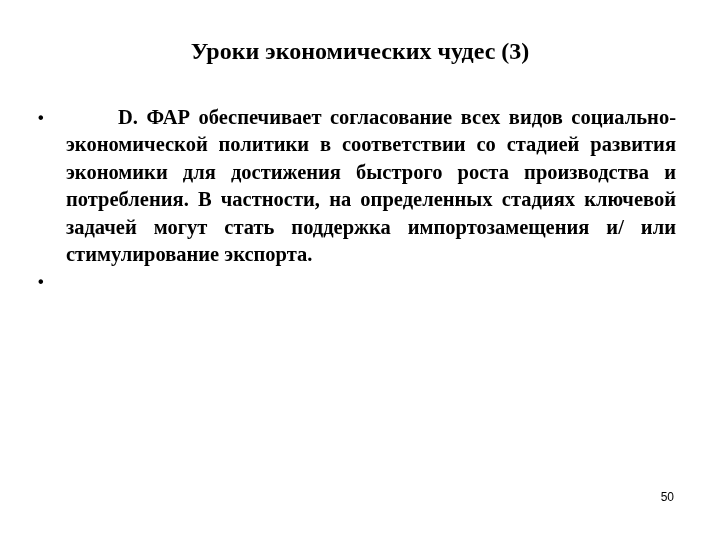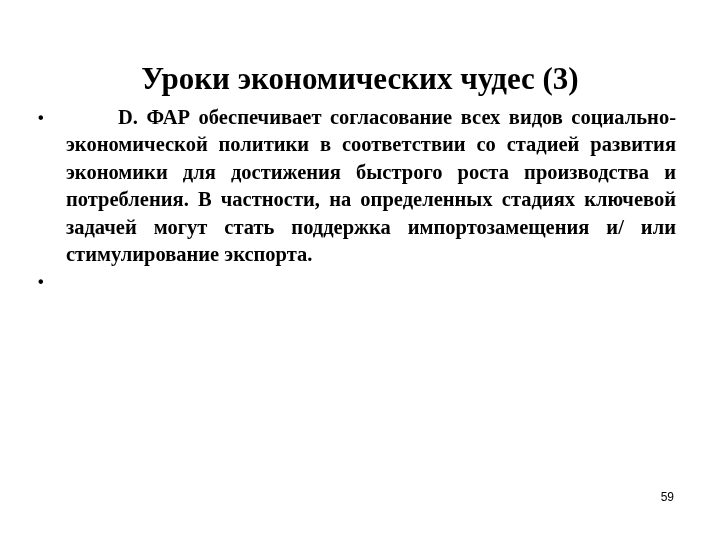--- a/index.html
+++ b/index.html
@@ -15,23 +15,22 @@
       font-family: "Liberation Serif", serif;
       color: #000000;
     }
     .slide-title {
       position: absolute;
       left: 0;
       top: 36px;
       width: 720px;
       text-align: center;
       font-weight: bold;
-      font-size: 31px;
+      font-size: 24px;
       line-height: 30px;
-      margin-top: 28px;
     }
     .bullet-list {
       position: absolute;
       left: 38px;
       top: 104px;
       width: 638px;
       margin: 0;
       padding: 0;
       list-style: none;
     }
@@ -72,14 +71,14 @@
   <ul class="bullet-list">
     <li class="bullet">
       <span class="bullet-mark">•</span>
       <span class="bullet-text"><span class="lead-d"></span><span>D. ФАР обеспечивает согласование всех видов социально-экономической политики в соответствии со стадией развития экономики для достижения быстрого роста производства и потребления.  В частности, на определенных стадиях ключевой задачей могут стать поддержка импортозамещения и/ или стимулирование экспорта.</span></span>
     </li>
     <li class="bullet">
       <span class="bullet-mark">•</span>
     </li>
   </ul>
 
-  <div class="page-number">59</div>
+  <div class="page-number">50</div>
 </div>
 
 </body></html>

